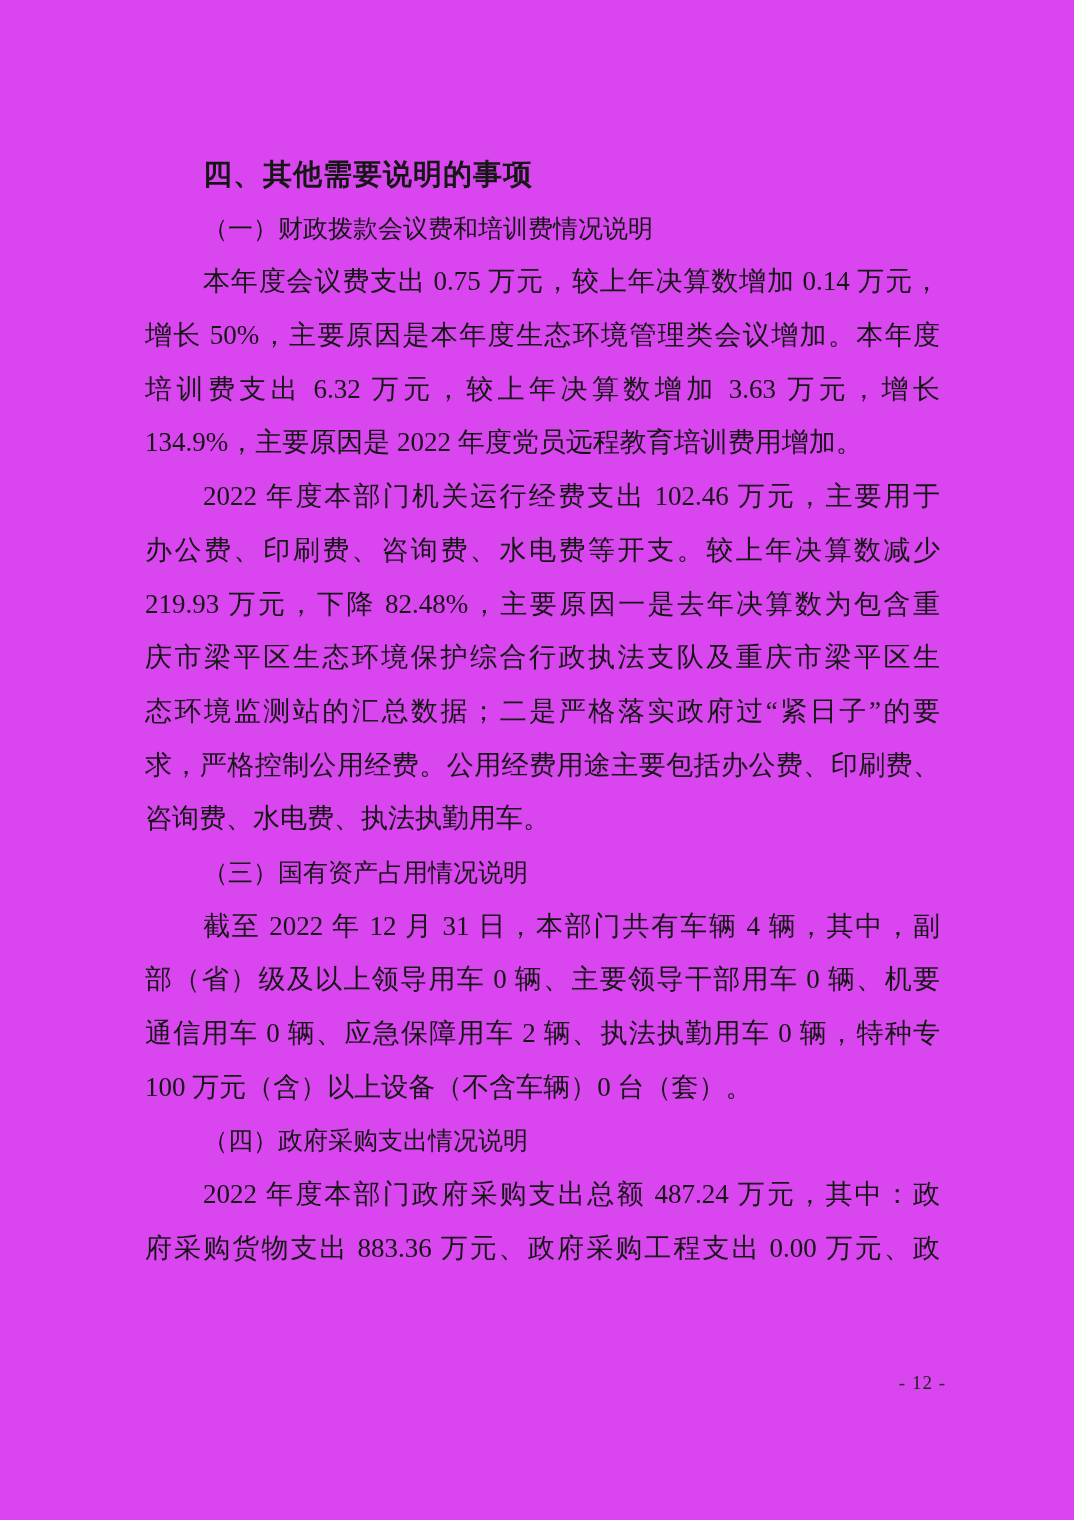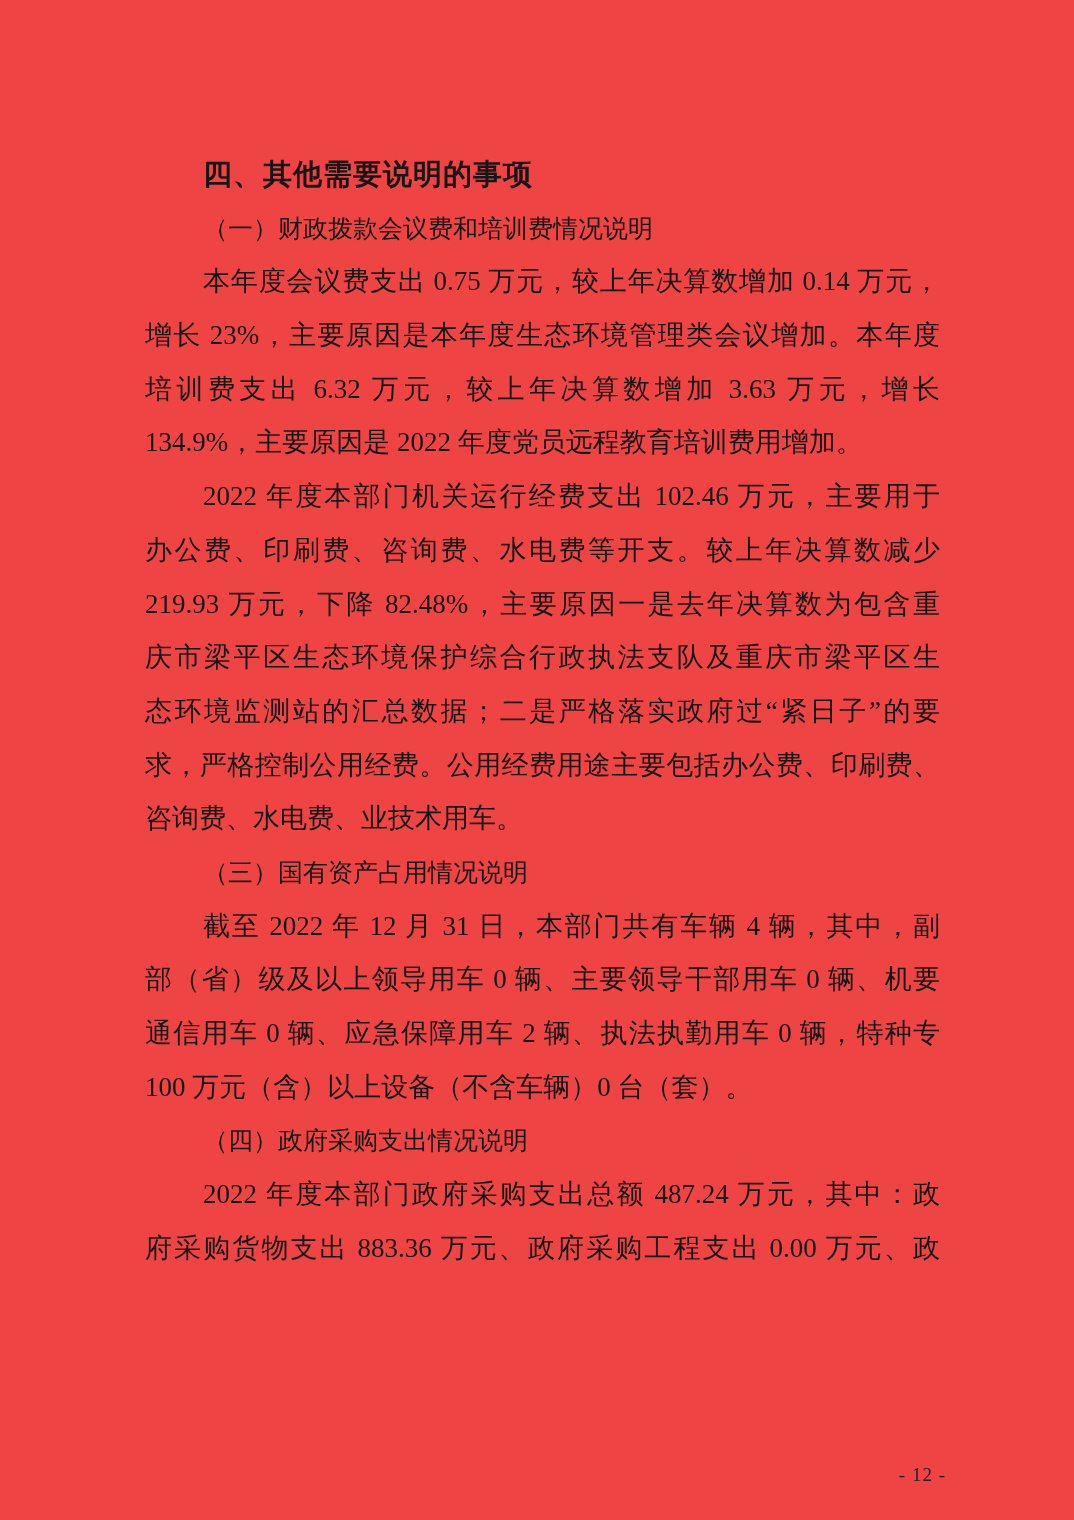--- a/index.html
+++ b/index.html
@@ -4,21 +4,21 @@
 <style>
   html, body {
     margin: 0;
     padding: 0;
     background: #e8e8e8;
   }
   .page {
     position: relative;
     width: 1074px;
     height: 1520px;
-    background: #ef4444;
+    background: #d946ef;
     margin: 0 auto;
     overflow: hidden;
     color: #161616;
   }
   .content {
     position: absolute;
     left: 145px;
     top: 148px;
     width: 795px;
   }
@@ -41,49 +41,49 @@
   }
   .indent {
     text-indent: 58px;
   }
   .fill {
     text-align: justify;
     text-align-last: justify;
   }
   .page-number {
     position: absolute;
-    top: 1464px;
+    top: 1372px;
     right: 128px;
     font-size: 19px;
     font-family: "Liberation Serif", "DejaVu Serif", serif;
     color: #222;
     letter-spacing: 1px;
   }
 </style>
 </head>
 <body>
 
 <div class="page">
   <div class="content">
 
     <div class="line heading indent">四、其他需要说明的事项</div>
 
     <div class="line subheading indent">（一）财政拨款会议费和培训费情况说明</div>
     <div class="line indent fill">本年度会议费支出 0.75 万元，较上年决算数增加 0.14 万元，</div>
-    <div class="line fill">增长 23%，主要原因是本年度生态环境管理类会议增加。本年度</div>
+    <div class="line fill">增长 50%，主要原因是本年度生态环境管理类会议增加。本年度</div>
     <div class="line fill">培训费支出 6.32 万元，较上年决算数增加 3.63 万元，增长</div>
     <div class="line">134.9%，主要原因是 2022 年度党员远程教育培训费用增加。</div>
 
     <div class="line indent fill">2022 年度本部门机关运行经费支出 102.46 万元，主要用于</div>
     <div class="line fill">办公费、印刷费、咨询费、水电费等开支。较上年决算数减少</div>
     <div class="line fill">219.93 万元，下降 82.48%，主要原因一是去年决算数为包含重</div>
     <div class="line fill">庆市梁平区生态环境保护综合行政执法支队及重庆市梁平区生</div>
     <div class="line fill">态环境监测站的汇总数据；二是严格落实政府过“紧日子”的要</div>
     <div class="line fill">求，严格控制公用经费。公用经费用途主要包括办公费、印刷费、</div>
-    <div class="line">咨询费、水电费、业技术用车。</div>
+    <div class="line">咨询费、水电费、执法执勤用车。</div>
 
     <div class="line subheading indent">（三）国有资产占用情况说明</div>
     <div class="line indent fill">截至 2022 年 12 月 31 日，本部门共有车辆 4 辆，其中，副</div>
     <div class="line fill">部（省）级及以上领导用车 0 辆、主要领导干部用车 0 辆、机要</div>
     <div class="line fill">通信用车 0 辆、应急保障用车 2 辆、执法执勤用车 0 辆，特种专</div>
     <div class="line">100 万元（含）以上设备（不含车辆）0 台（套）。</div>
 
     <div class="line subheading indent">（四）政府采购支出情况说明</div>
     <div class="line indent fill">2022 年度本部门政府采购支出总额 487.24 万元，其中：政</div>
     <div class="line fill">府采购货物支出 883.36 万元、政府采购工程支出  0.00 万元、政</div>

